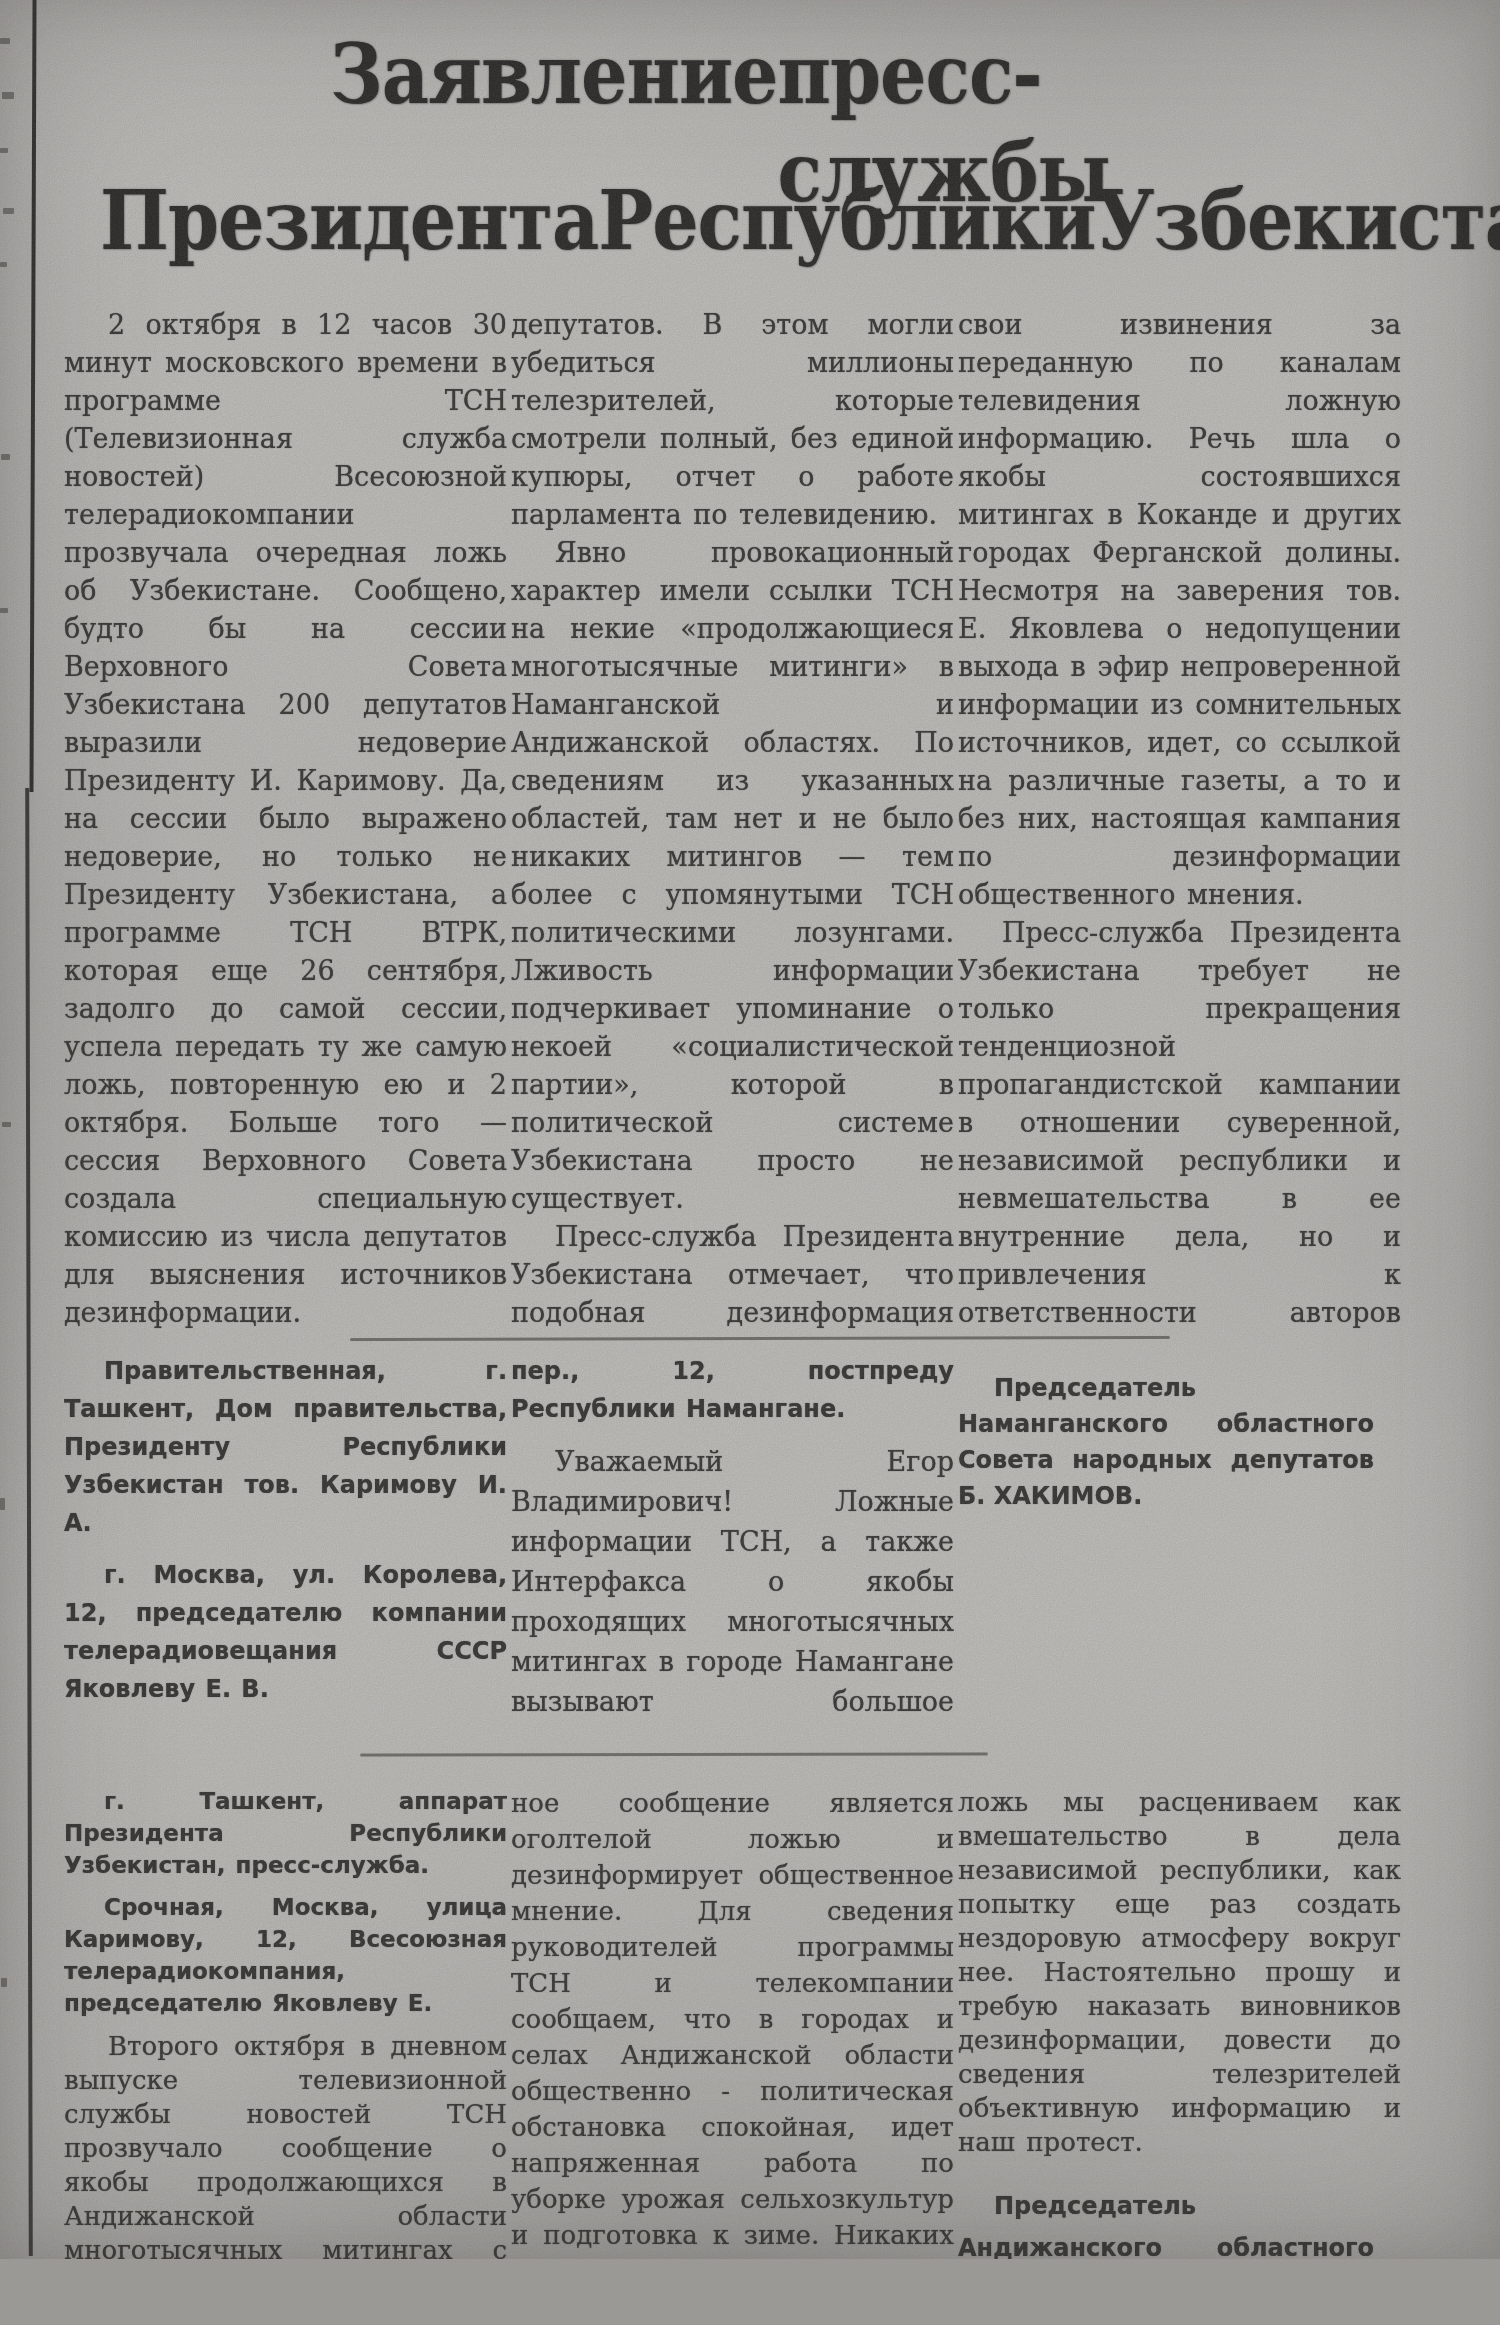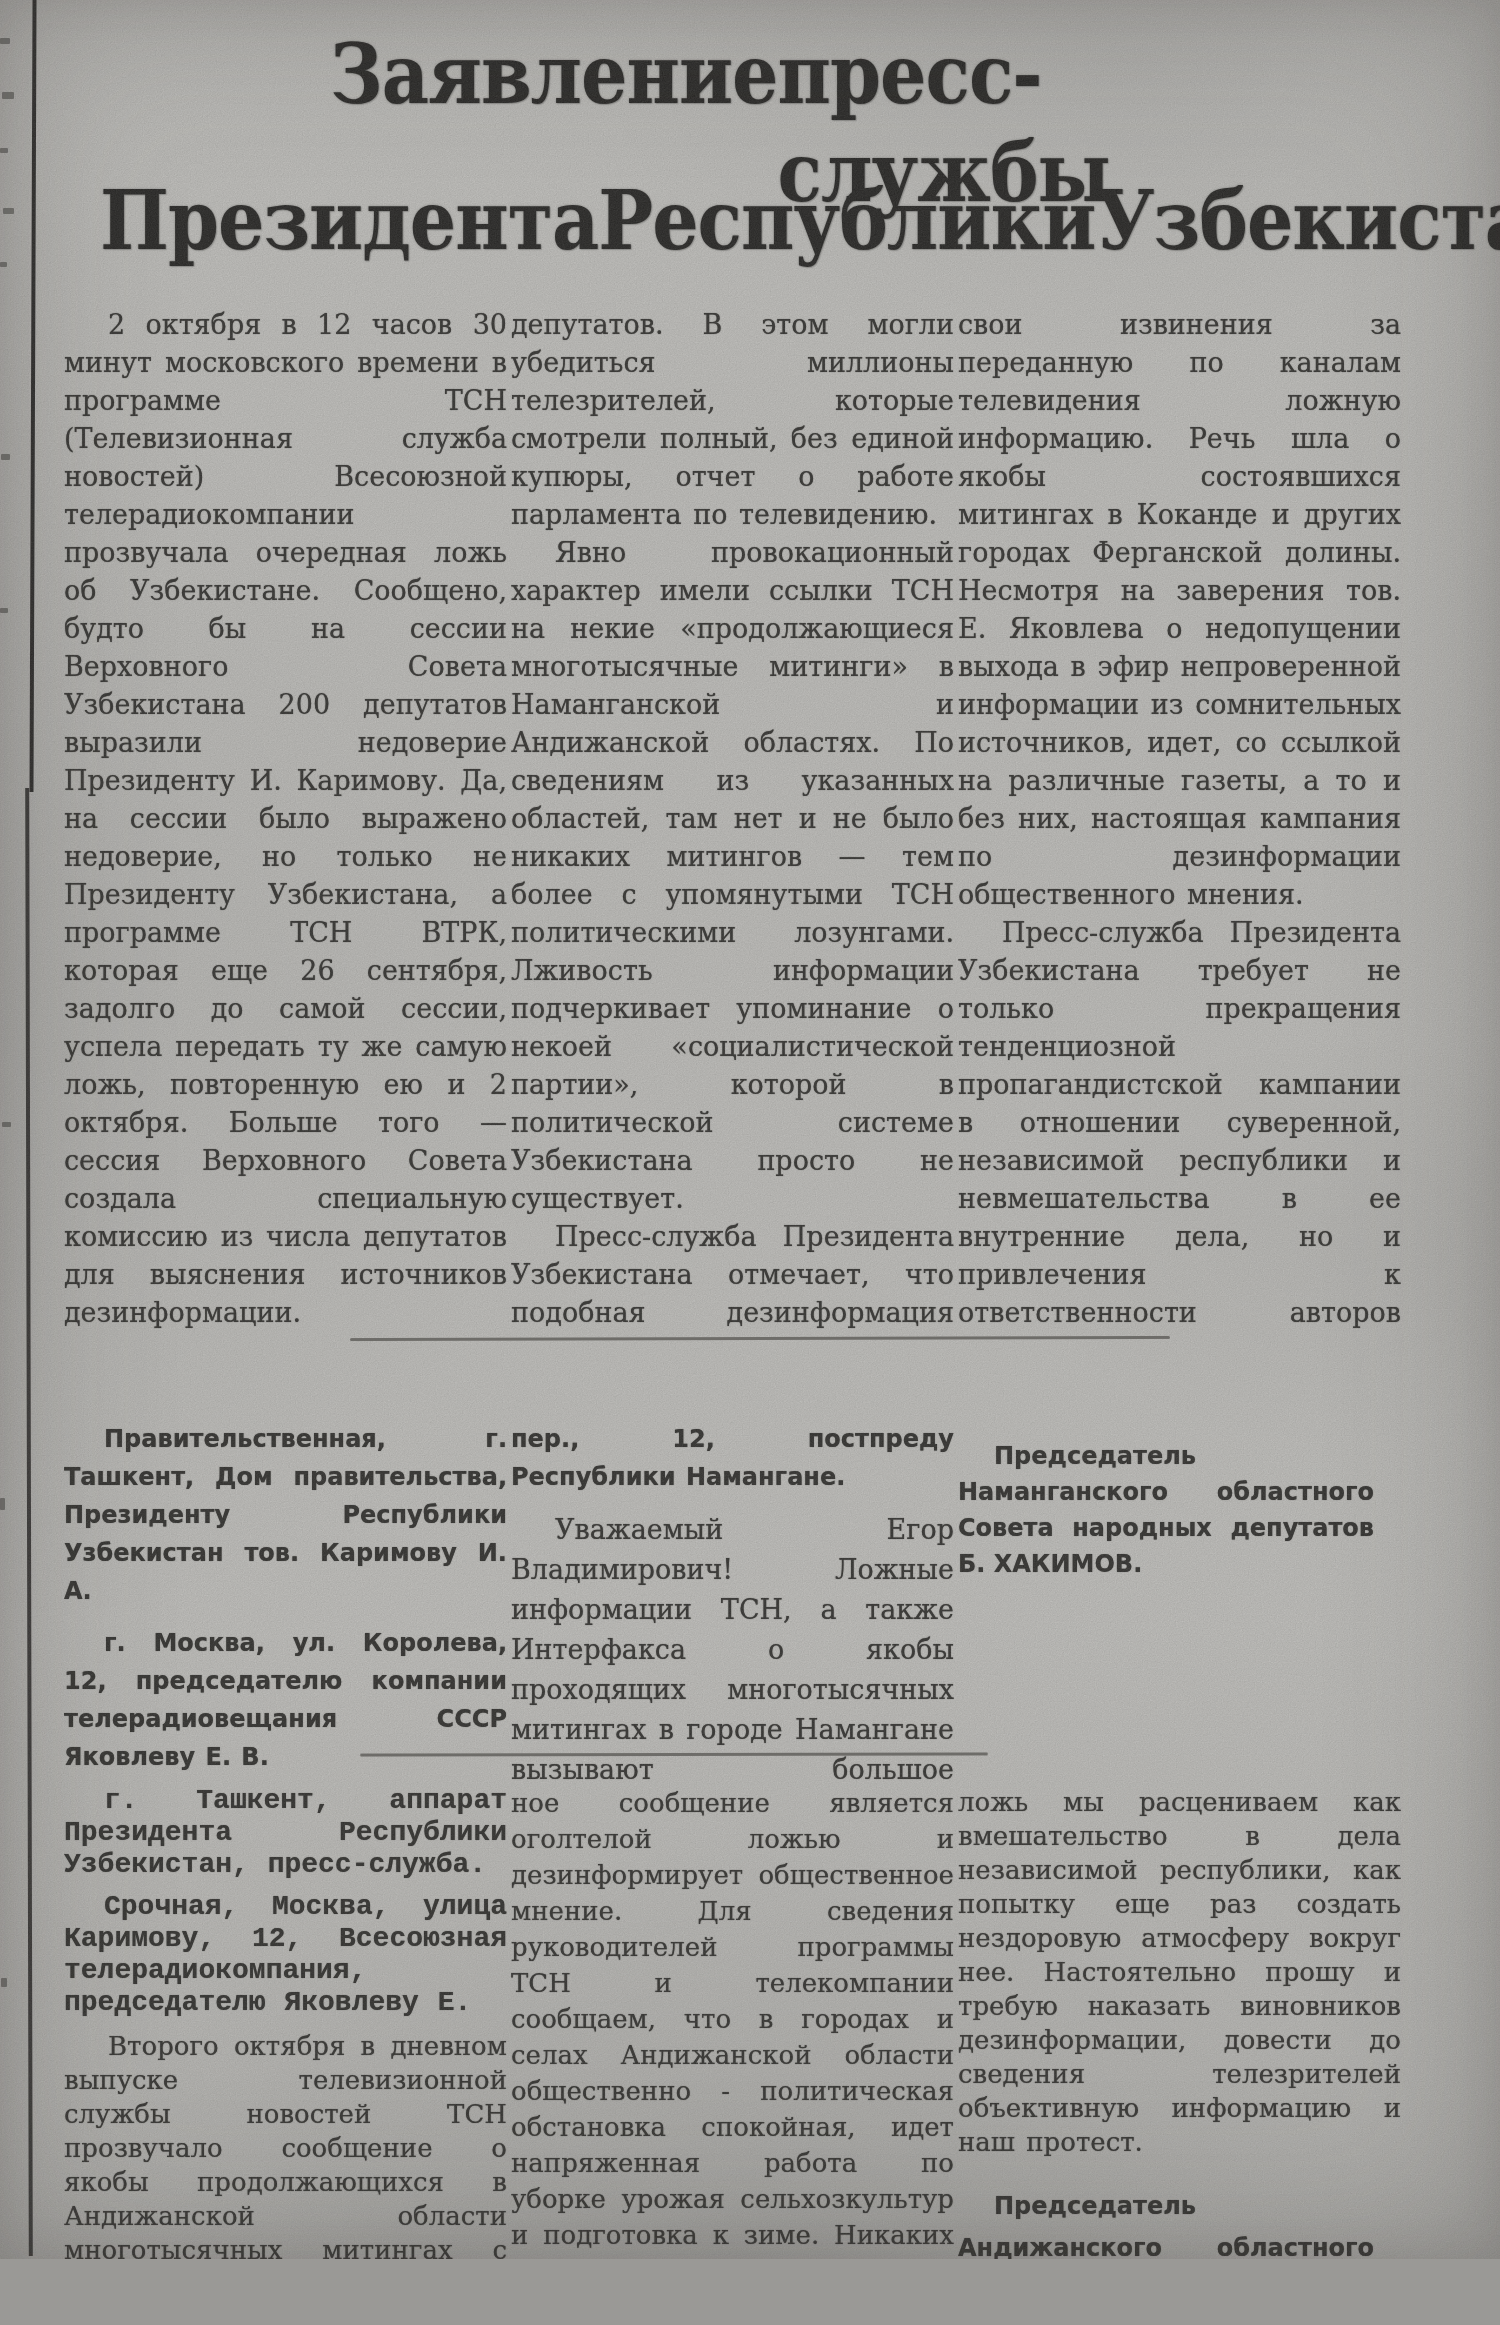--- a/index.html
+++ b/index.html
@@ -35,37 +35,37 @@
   
   .rule{position:absolute;height:3px;background:#55534f;opacity:.8;border-radius:2px;filter:blur(.5px);z-index:2;}
   .rule1{top:1337px;left:350px;width:820px;transform:rotate(-.15deg);}
   .rule2{top:1753px;left:360px;width:628px;transform:rotate(-.1deg);}
 
   
   .section{position:absolute;left:0;width:100%;z-index:2;}
   .cols{display:flex;gap:4px;padding-left:64px;filter:blur(.22px);}
   .col{flex:0 0 443px;overflow:hidden;}
   .s1{top:306px;}  .s1 .col{height:1024px;}
-  .s2{top:1420px;} .s2 .col{height:372px;}
+  .s2{top:1352px;} .s2 .col{height:372px;}
   .s3{top:1785px;} .s3 .col{height:505px;}
 
   .bp{margin:0;font-size:27px;line-height:38px;color:#2a2927;text-align:justify;
       word-spacing:3px;text-shadow:0 0 1.1px rgba(42,41,39,.8);}
   .ind{text-indent:44px;}
   .s2 .bp{line-height:40px;}
   .s2 .col-3 .bp{line-height:38px;}
   .s3 .bp{font-size:26px;line-height:36px;}
   .s3 .col-1 .bp{line-height:34px;}
   .s3 .col-3 .bp{line-height:34px;}
 
   .sp{margin:0 0 14px;font-family:"DejaVu Sans","Liberation Sans",sans-serif;font-weight:700;
       font-size:24px;line-height:38px;color:#272624;text-align:justify;word-spacing:2px;
       text-shadow:0 0 1px rgba(39,38,36,.7);}
   .sp.ind{text-indent:40px;}
-  .s3 .sp{font-size:28px;line-height:32px;margin-bottom:10px;font-family:Liberation Mono, monospace;}
+  .s3 .sp{font-size:23px;line-height:32px;margin-bottom:10px;}
 
   .sig{margin:24px 0 0;font-family:"DejaVu Sans","Liberation Sans",sans-serif;font-weight:700;
        font-size:24px;line-height:40px;color:#272624;text-align:justify;text-indent:36px;
        width:416px;text-shadow:0 0 1px rgba(39,38,36,.7);}
   .s2 .sig{margin-top:18px;line-height:36px;}
   .s3 .sig{margin-top:26px;line-height:42px;}
 </style>
 </head>
 <body>
 

